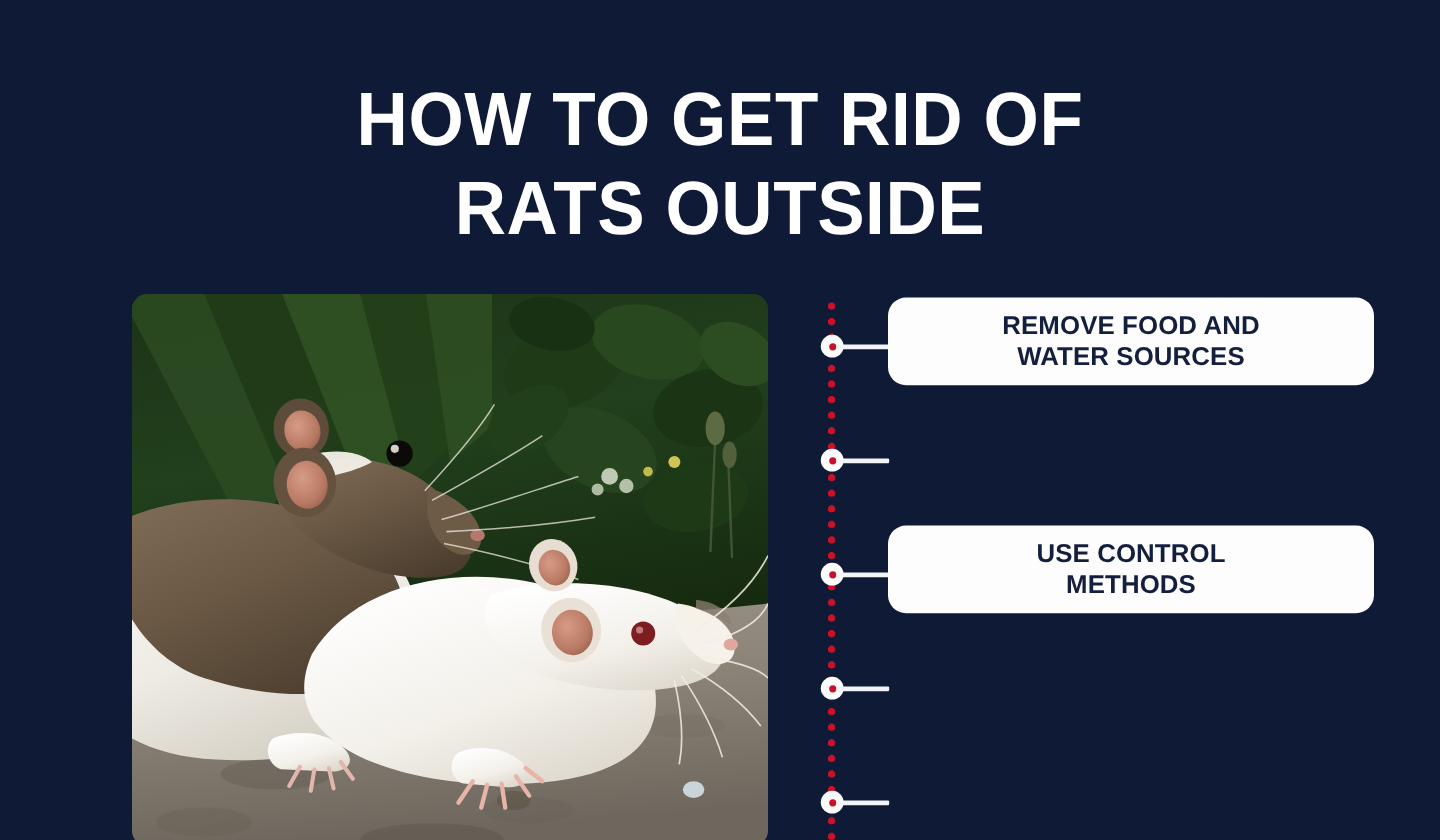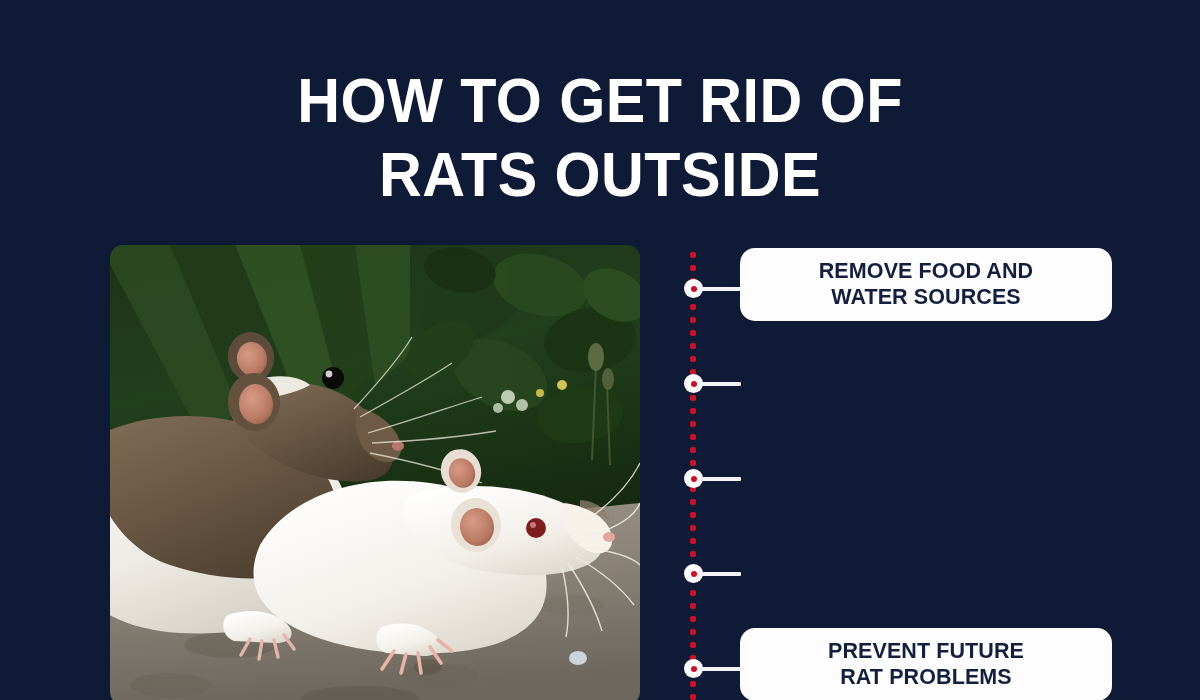--- a/index.html
+++ b/index.html
@@ -103,21 +103,21 @@
     height: 4px;
     width: 44px;
     background: #f2f4f8;
     border-radius: 1px;
   }
 
   
   .card {
     position: absolute;
     left: 740px;
-    width: 372px;
+    width: 405px;
     height: 73px;
     background: #fdfdfd;
     border-radius: 15px;
     display: flex;
     align-items: center;
     justify-content: center;
     padding: 0 14px;
   }
 
   .card-label {
@@ -321,20 +321,20 @@
     <div class="marker" style="top:407px"></div>
     <div class="connector" style="top:414.5px"></div>
   </div>
 
   <div class="card" style="top:208px">
     <div class="card-label">REMOVE FOOD AND
 WATER SOURCES</div>
   </div>
 
 
-
-
-  <div class="card" style="top:588px">
-    <div class="card-label">PREVENT FUTURE
-RAT PROBLEMS</div>
+  <div class="card" style="top:398px">
+    <div class="card-label">USE CONTROL
+METHODS</div>
   </div>
 
+
+
 </div>
 
 </body></html>

